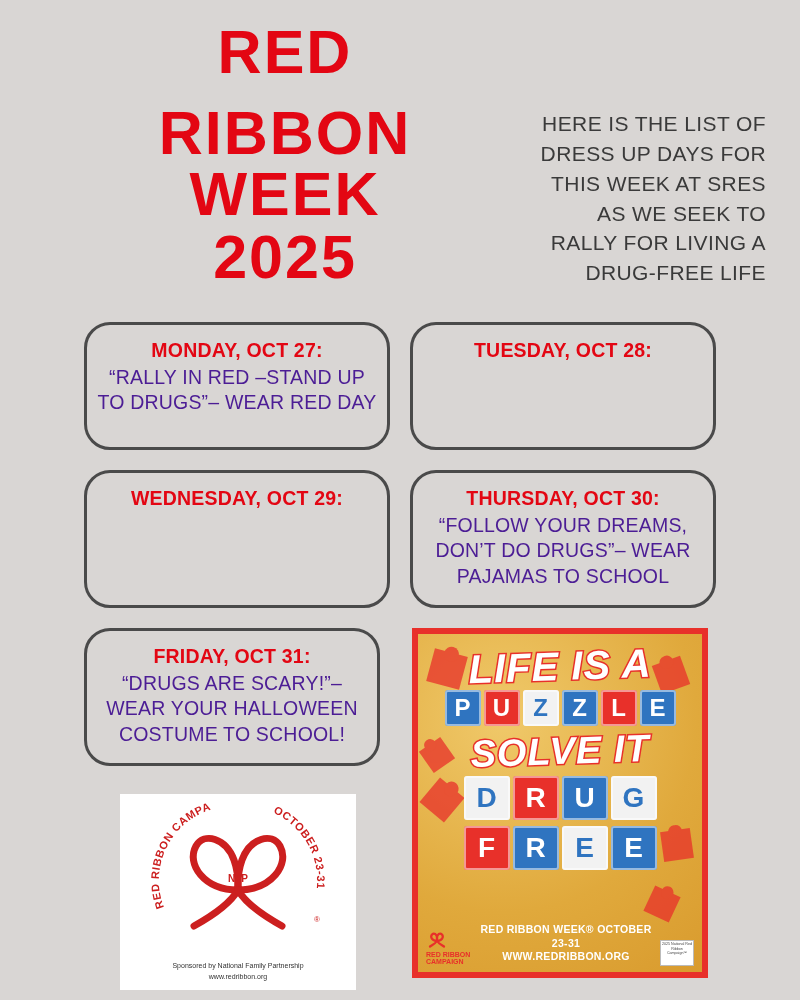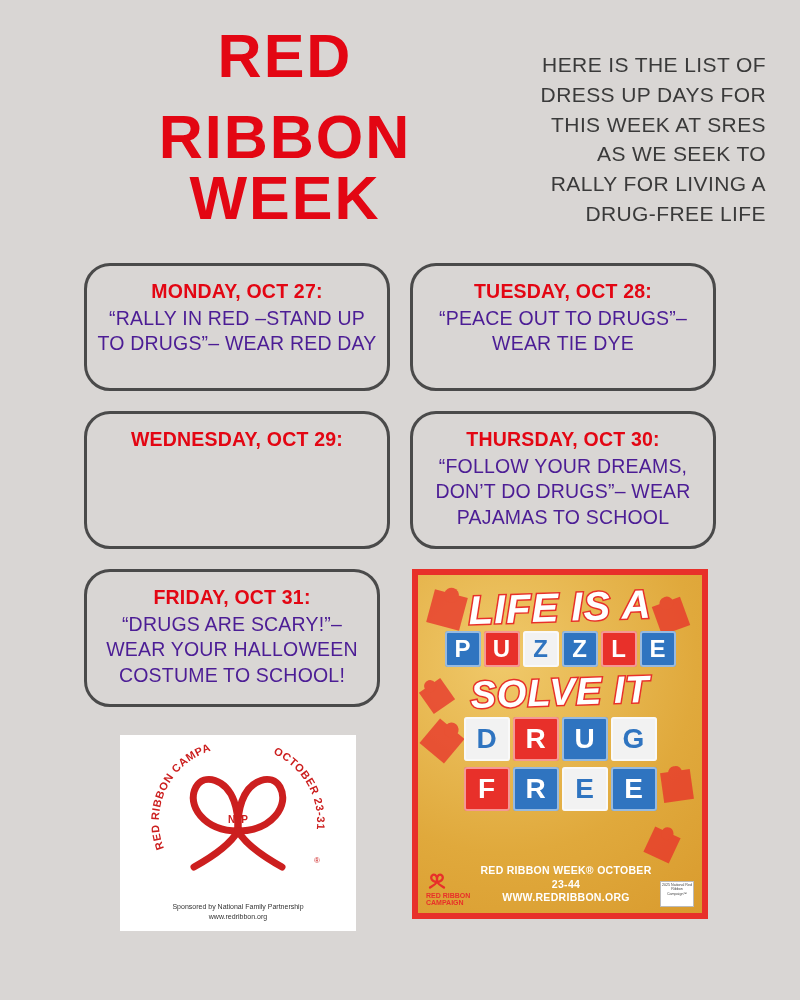--- a/index.html
+++ b/index.html
@@ -249,33 +249,33 @@
 </head>
 <body>
 
 <div class="poster">
 
   <div class="header">
     <div class="title-block">
       <div class="title-line t1">RED</div>
       <div class="title-line t2">RIBBON</div>
       <div class="title-line t3">WEEK</div>
+      <div class="title-line t4">2025</div>
     </div>
     <div class="intro">HERE IS THE LIST OF DRESS UP DAYS FOR THIS WEEK AT SRES AS WE SEEK TO RALLY FOR LIVING A DRUG-FREE LIFE</div>
   </div>
 
   <div class="cards">
     <div class="row">
       <div class="card">
         <div class="card-day">MONDAY, OCT 27:</div>
         <div class="card-text">“RALLY IN RED –STAND UP TO DRUGS”– WEAR RED DAY</div>
       </div>
       <div class="card">
         <div class="card-day">TUESDAY, OCT 28:</div>
-        <div class="card-text">“PEACE OUT TO DRUGS”– WEAR TIE DYE</div>
       </div>
     </div>
     <div class="row">
       <div class="card">
         <div class="card-day">WEDNESDAY, OCT 29:</div>
       </div>
       <div class="card">
         <div class="card-day">THURSDAY, OCT 30:</div>
         <div class="card-text">“FOLLOW YOUR DREAMS, DON’T DO DRUGS”– WEAR PAJAMAS TO SCHOOL</div>
       </div>
@@ -364,21 +364,21 @@
               <g fill="none" stroke="#e8302a" stroke-width="2.2" stroke-linecap="round">
                 <path d="M11,11 C 6,11 4,7 6,4.5 C 8,2.5 11,4 11,8 Z"></path>
                 <path d="M11,11 C 16,11 18,7 16,4.5 C 14,2.5 11,4 11,8 Z"></path>
                 <path d="M11,11 C 9,14 6,15 4,16.5"></path>
                 <path d="M11,11 C 13,14 16,15 18,16.5"></path>
               </g>
             </svg>
             <div style="font-size:7px;line-height:1.1;max-width:46px;">RED RIBBON CAMPAIGN</div>
           </div>
           <div class="pf-center">
-            <div>RED RIBBON WEEK® OCTOBER 23-44</div>
+            <div>RED RIBBON WEEK® OCTOBER 23-31</div>
             <div>WWW.REDRIBBON.ORG</div>
           </div>
           <div class="pf-right">2025 National Red Ribbon Campaign™</div>
         </div>
       </div>
     </div>
   </div>
 
 </div>
 

